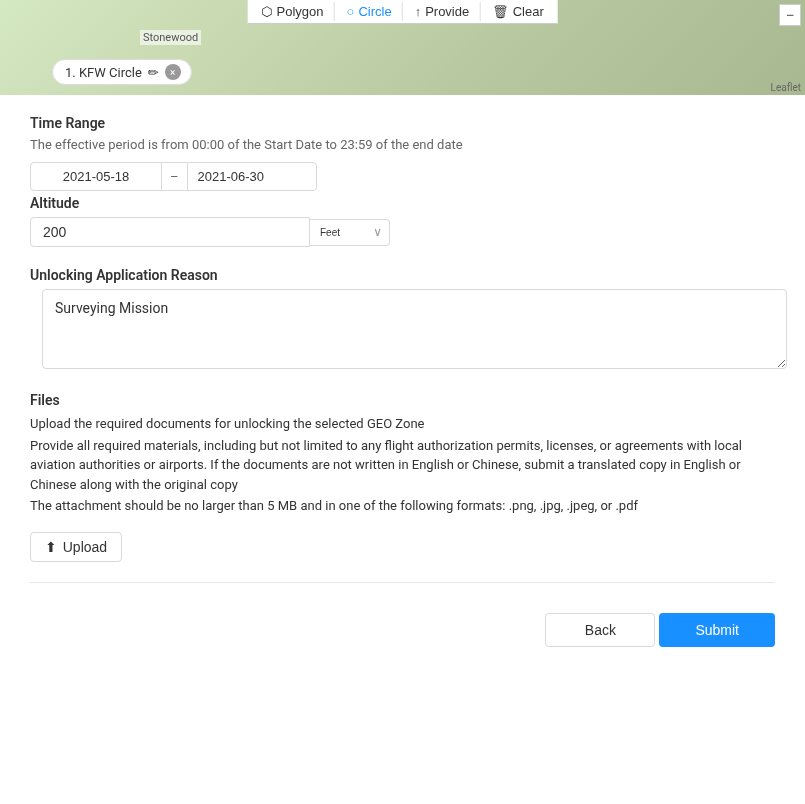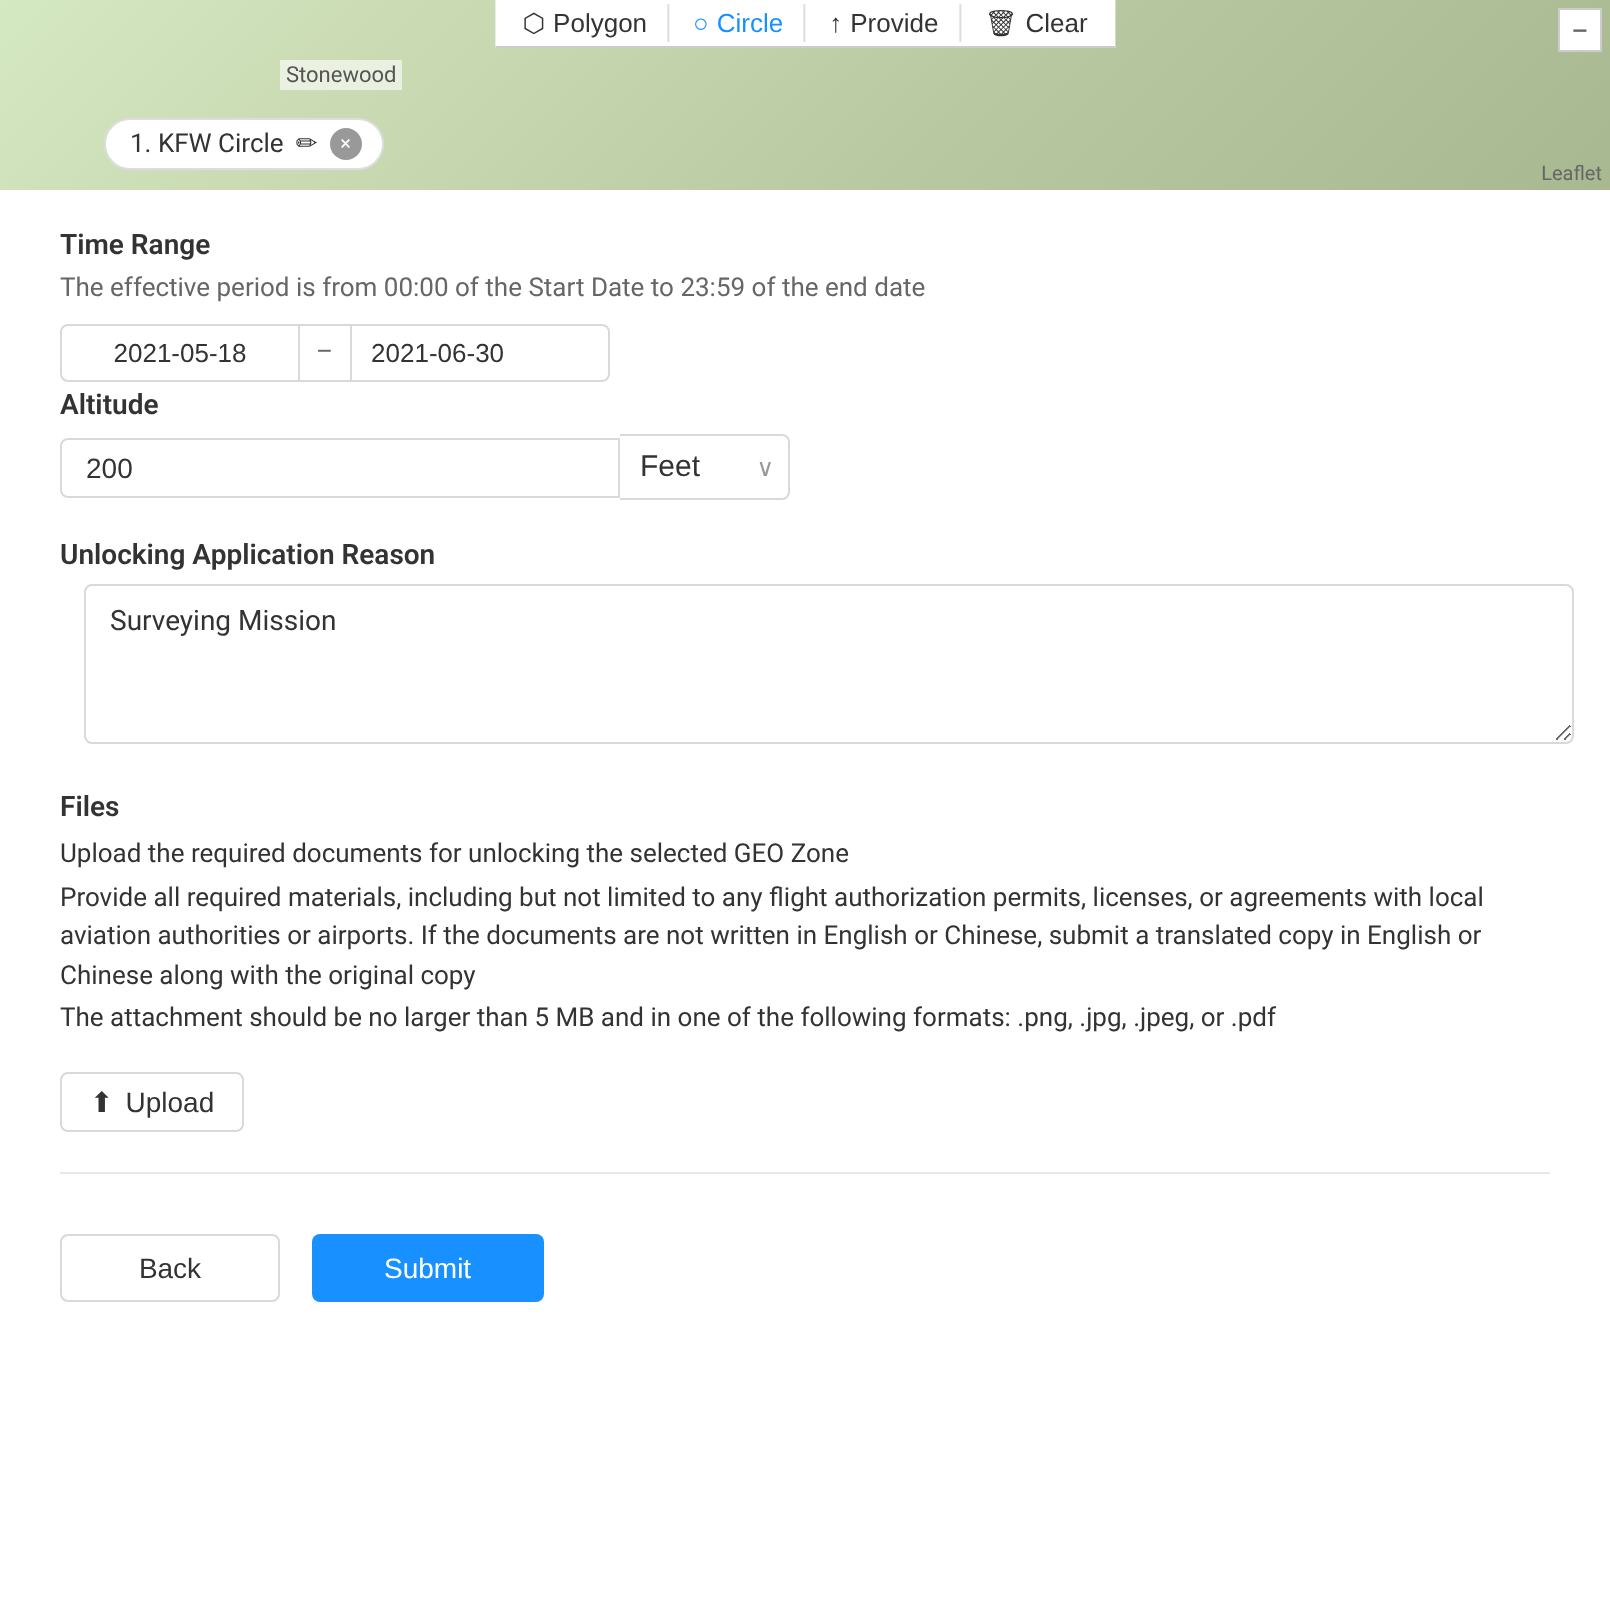--- a/index.html
+++ b/index.html
@@ -159,21 +159,21 @@
       align-items: center;
       gap: 0;
     }
 
     .date-input {
       border: 1px solid #d9d9d9;
       border-radius: 4px 0 0 4px;
       padding: 6px 4px;
       font-size: 13px;
       color: #333;
-      width: 120px;
+      width: 132px;
       outline: none;
       text-align: center;
     }
 
     .date-separator {
       border-top: 1px solid #d9d9d9;
       border-bottom: 1px solid #d9d9d9;
       padding: 6px 8px;
       font-size: 13px;
       color: #666;
@@ -215,21 +215,21 @@
     .altitude-unit-wrapper {
       position: relative;
       display: inline-block;
     }
 
     .altitude-unit-wrapper select {
       border: 1px solid #d9d9d9;
       border-left: none;
       border-radius: 0 4px 4px 0;
       padding: 7px 28px 7px 10px;
-      font-size: 15px;
+      font-size: 10px;
       color: #333;
       background: #fff;
       cursor: pointer;
       outline: none;
       appearance: none;
       min-width: 80px;
     }
 
     .altitude-unit-wrapper::after {
       content: '∨';
@@ -295,22 +295,22 @@
     .divider {
       width: 100%;
       height: 1px;
       background: #e8e8e8;
       margin: 20px 0;
     }
 
     
     .footer-buttons {
       display: flex;
-      justify-content: flex-start;
-      gap: 16px;
+      justify-content: flex-end;
+      gap: 4px;
       padding: 10px 0 20px;
     }
 
     .btn-back {
       border: 1px solid #d9d9d9;
       border-radius: 4px;
       padding: 8px 36px;
       background: #fff;
       cursor: pointer;
       font-size: 14px;

